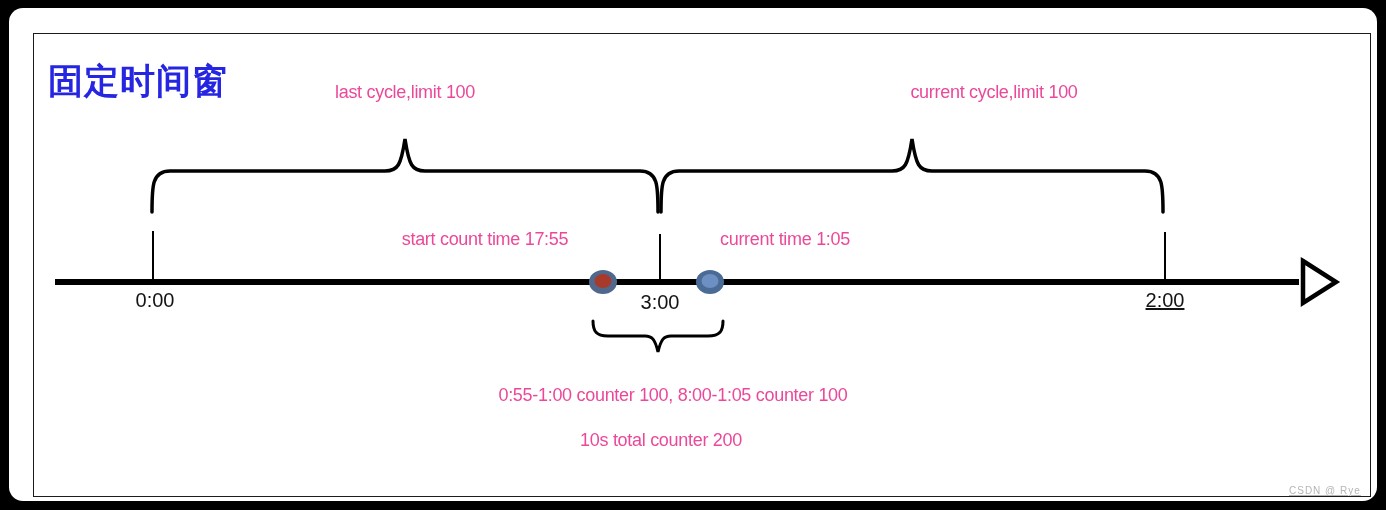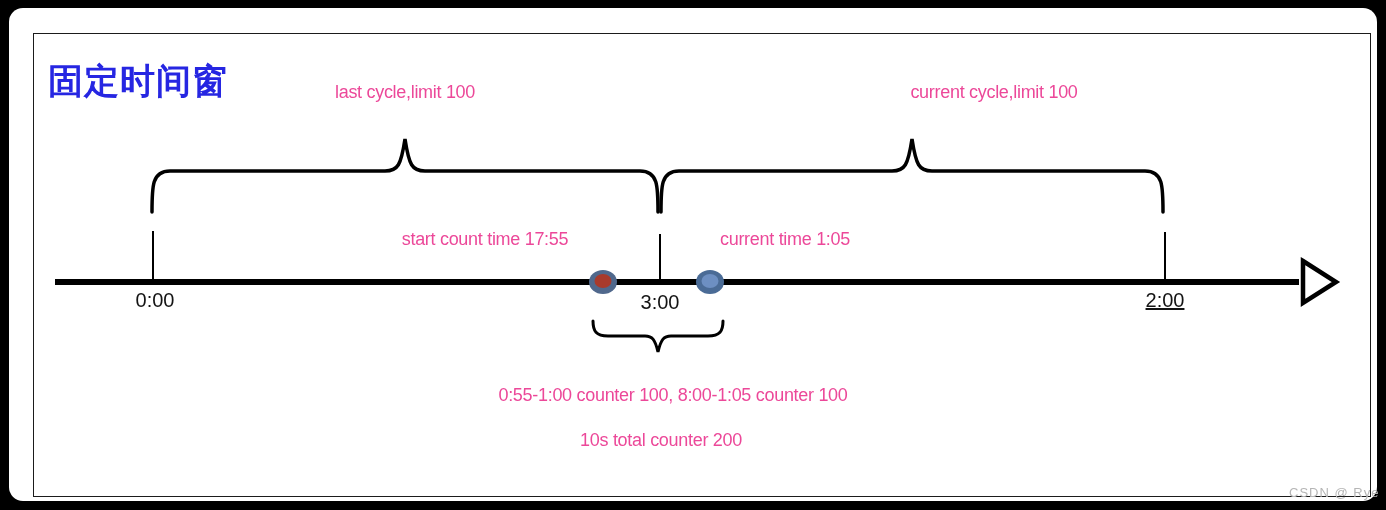--- a/index.html
+++ b/index.html
@@ -37,23 +37,24 @@
   .lbl {
     font-size: 18px;
     color: #ec4899;
     letter-spacing: -0.3px;
   }
   .tick-lbl {
     font-size: 20px;
     color: #141414;
   }
   .watermark {
-    font-size: 13px;
+    font-size: 10px;
     color: #b5b5b5;
     letter-spacing: 1px;
+    text-decoration: underline;
   }
   svg.shapes {
     position: absolute;
     left: 0; top: 0;
     width: 1386px; height: 510px;
   }
 </style>
 </head>
 <body>
 

